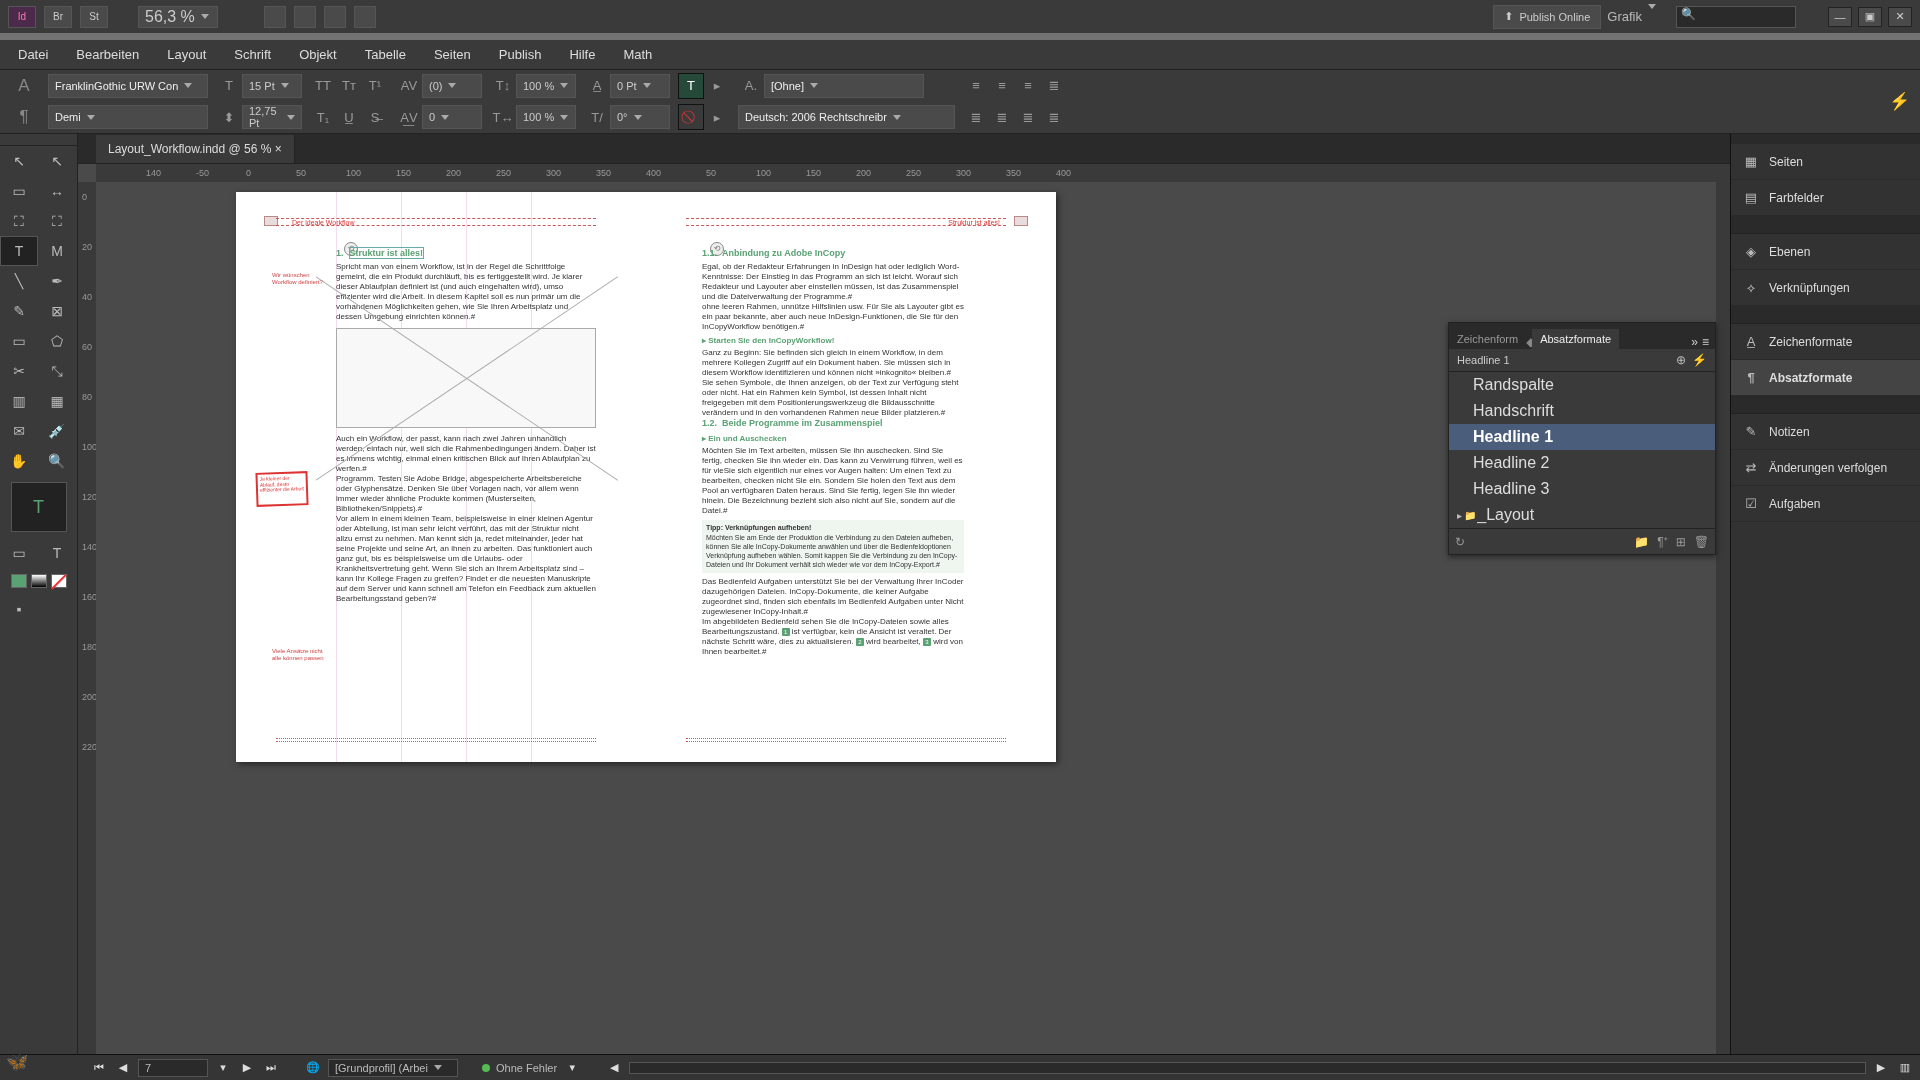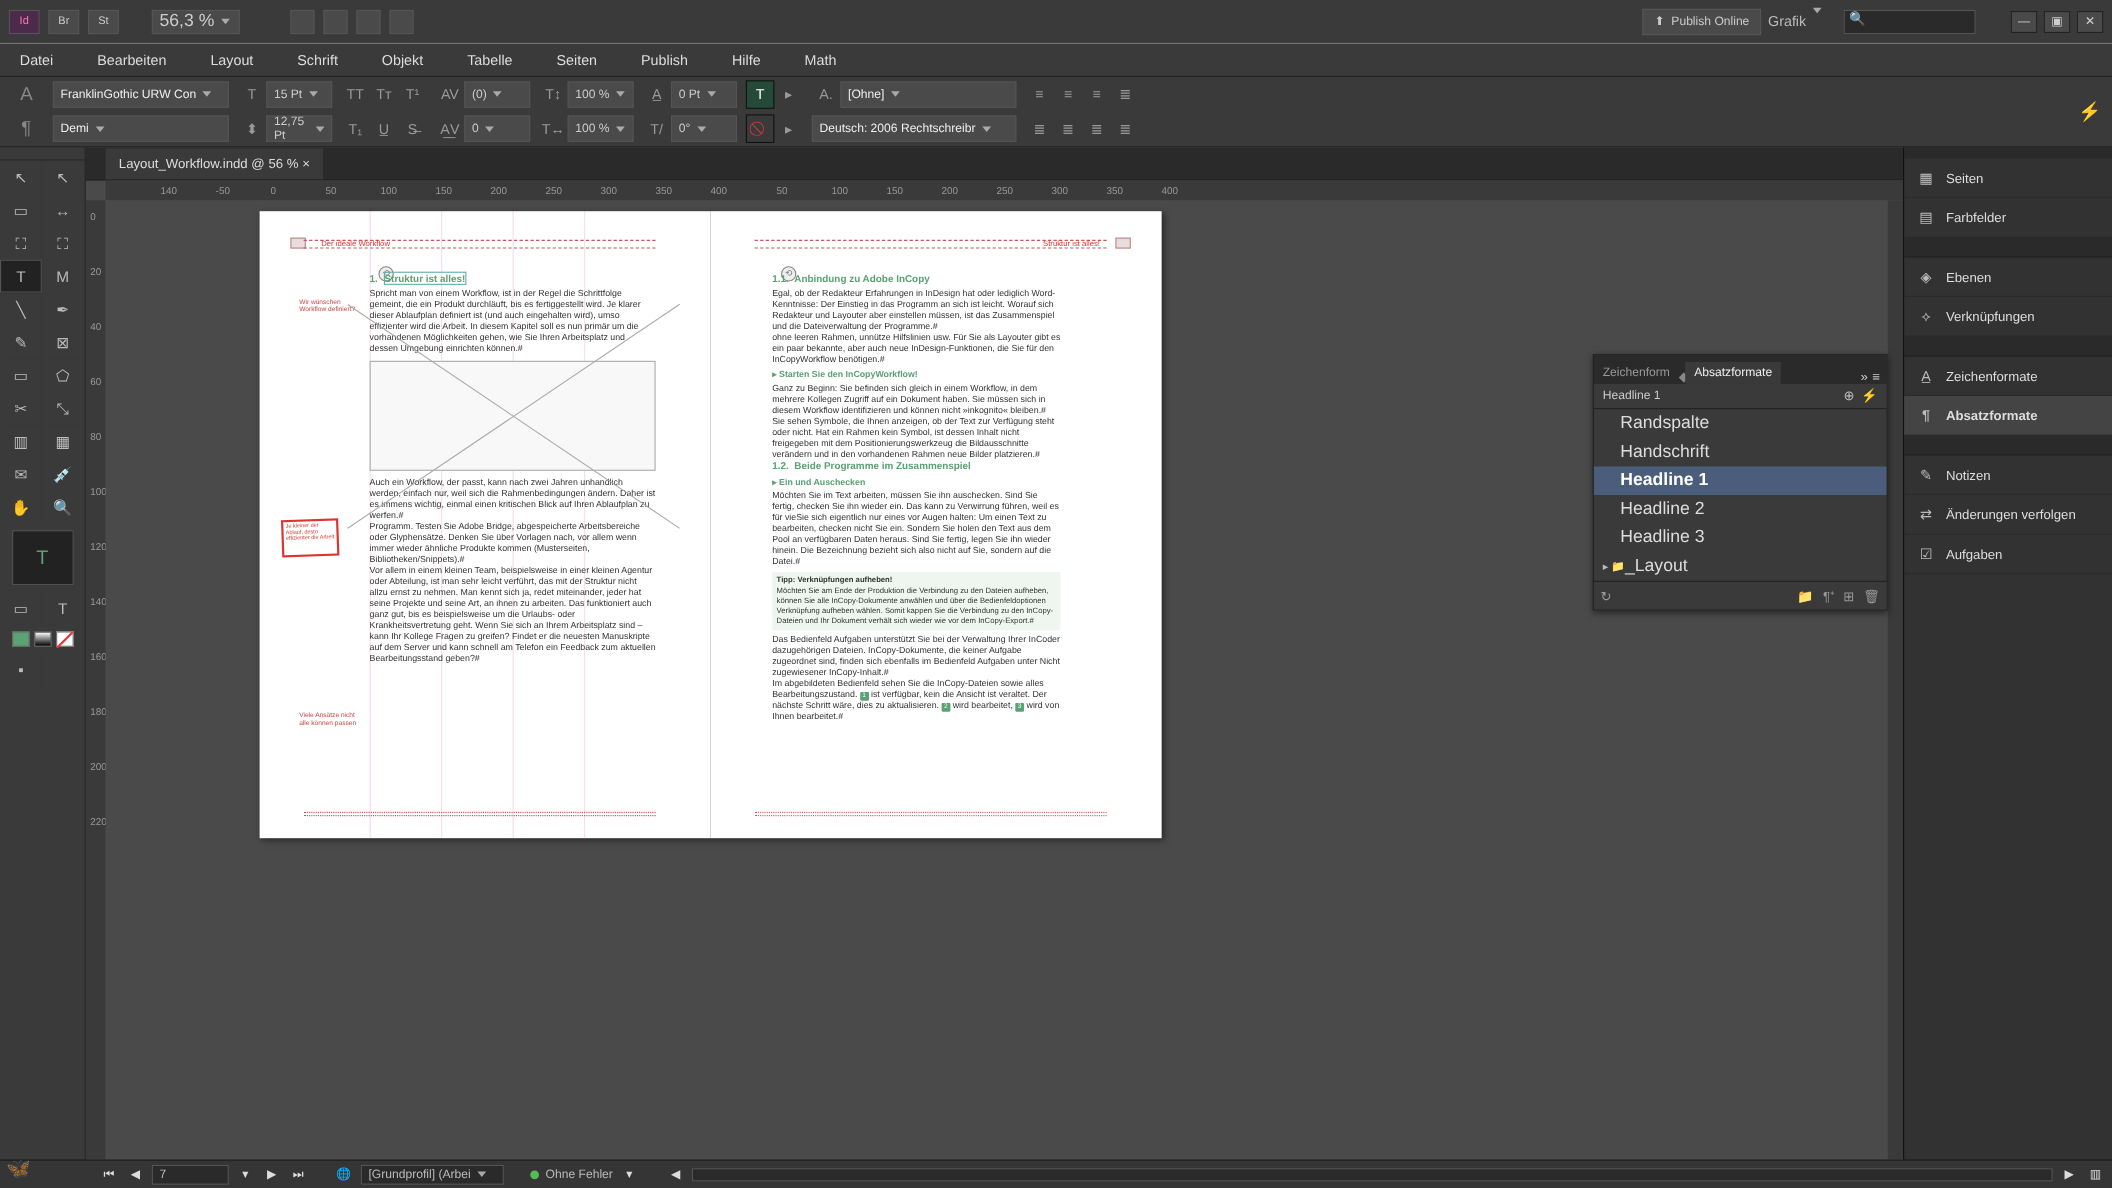--- a/index.html
+++ b/index.html
@@ -1,31 +1,31 @@
 <!DOCTYPE html>
 <html><head>
 <meta charset="utf-8">
 <style>
 * { margin:0; padding:0; box-sizing:border-box; font-family:Arial,sans-serif; }
 body { background:#2a2a2a; color:#ccc; width:1920px; height:1080px; overflow:hidden; font-size:12px; }
 
 
-.titlebar { height:40px; background:#3a3a3a; display:flex; align-items:center; border-bottom:1px solid #737373; }
+.titlebar { height:40px; background:#3a3a3a; display:flex; align-items:center; border-bottom:7px solid #737373; }
 .titlebar .left { display:flex; align-items:center; gap:8px; padding-left:8px; }
 .titlebar .icon-box { width:28px; height:22px; background:#4a4a4a; border:1px solid #555; display:flex; align-items:center; justify-content:center; font-size:10px; }
 .titlebar .zoom-dd { width:80px; height:22px; background:#4a4a4a; border:1px solid #555; display:flex; align-items:center; padding:0 6px; font-size:16px; }
 .titlebar .small-dd { width:22px; height:22px; background:#4a4a4a; border:1px solid #555; }
 .titlebar .right { margin-left:auto; display:flex; align-items:center; gap:6px; padding-right:8px; }
 .titlebar .pub { height:24px; padding:0 10px; background:#4a4a4a; border:1px solid #555; display:flex; align-items:center; gap:6px; font-size:11px; }
 .titlebar .label { font-size:13px; color:#bbb; }
 .titlebar .search { width:120px; height:22px; background:#2a2a2a; border:1px solid #555; }
 .titlebar .wbtn { width:24px; height:20px; background:#4a4a4a; border:1px solid #222; display:flex; align-items:center; justify-content:center; font-size:11px; }
 
 
-.menubar { height:30px; background:#3a3a3a; display:flex; align-items:center; padding:0 8px; gap:20px; border-bottom:1px solid #222; }
+.menubar { height:30px; background:#3a3a3a; display:flex; align-items:center; padding:0 8px; gap:8px; border-bottom:1px solid #222; }
 .menubar span { padding:4px 10px; font-size:13px; color:#ddd; }
 
 
 .ctrl { height:64px; background:#3a3a3a; border-bottom:1px solid #222; display:flex; }
 .ctrl-row { display:flex; align-items:center; height:32px; }
 .ctrl-col { display:flex; flex-direction:column; }
 .ctrl-box { width:160px; height:24px; background:#4a4a4a; border:1px solid #555; display:flex; align-items:center; padding:0 6px; font-size:11px; color:#eee; }
 .ctrl-num { width:60px; height:24px; background:#4a4a4a; border:1px solid #555; display:flex; align-items:center; padding:0 6px; font-size:11px; }
 .ctrl-icon { width:26px; height:26px; display:flex; align-items:center; justify-content:center; color:#999; font-size:13px; }
 .ctrl .pad { width:8px; }
@@ -266,21 +266,21 @@
   </div>
   <div class="pad"></div>
   <div class="ctrl-col">
     <div class="ctrl-row">
       <div class="ctrl-icon">A.</div>
       <div class="ctrl-box tri" style="width:160px;">
           <span>[Ohne]</span>
         </div>
     </div>
     <div class="ctrl-row">
-      <div class="ctrl-box tri" style="width:186px;">
+      <div class="ctrl-box tri" style="width:217px;">
           <span>Deutsch: 2006 Rechtschreibr</span>
         </div>
     </div>
   </div>
   <div class="pad"></div>
   <div class="ctrl-col">
     <div class="ctrl-row">
       <div class="ctrl-icon">≡</div>
       <div class="ctrl-icon">≡</div>
       <div class="ctrl-icon">≡</div>

